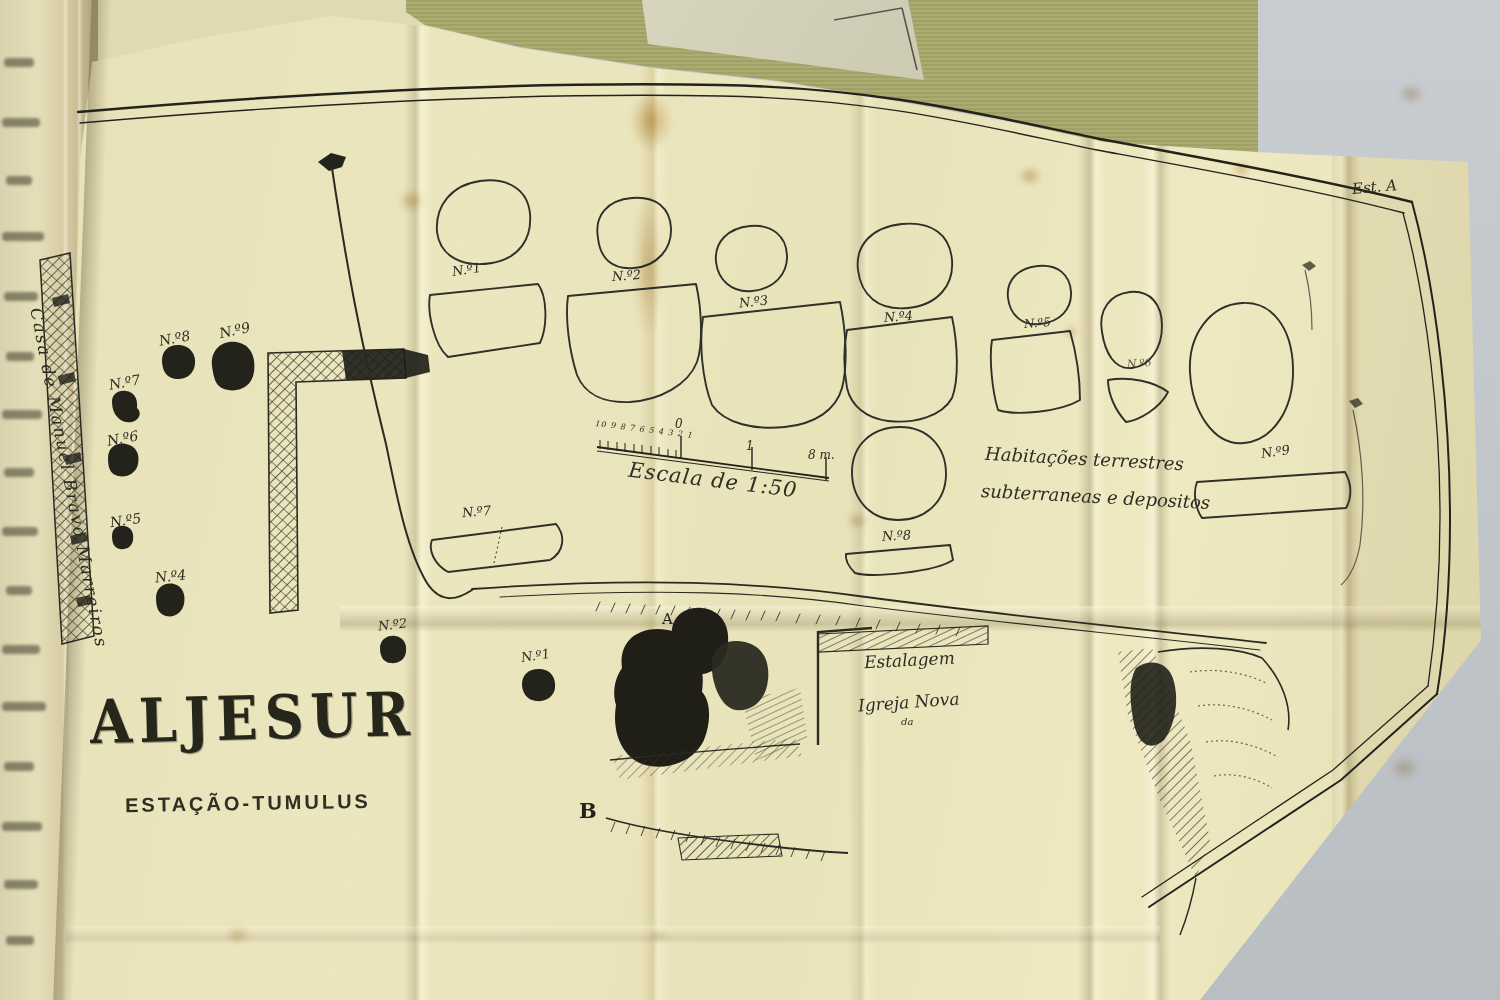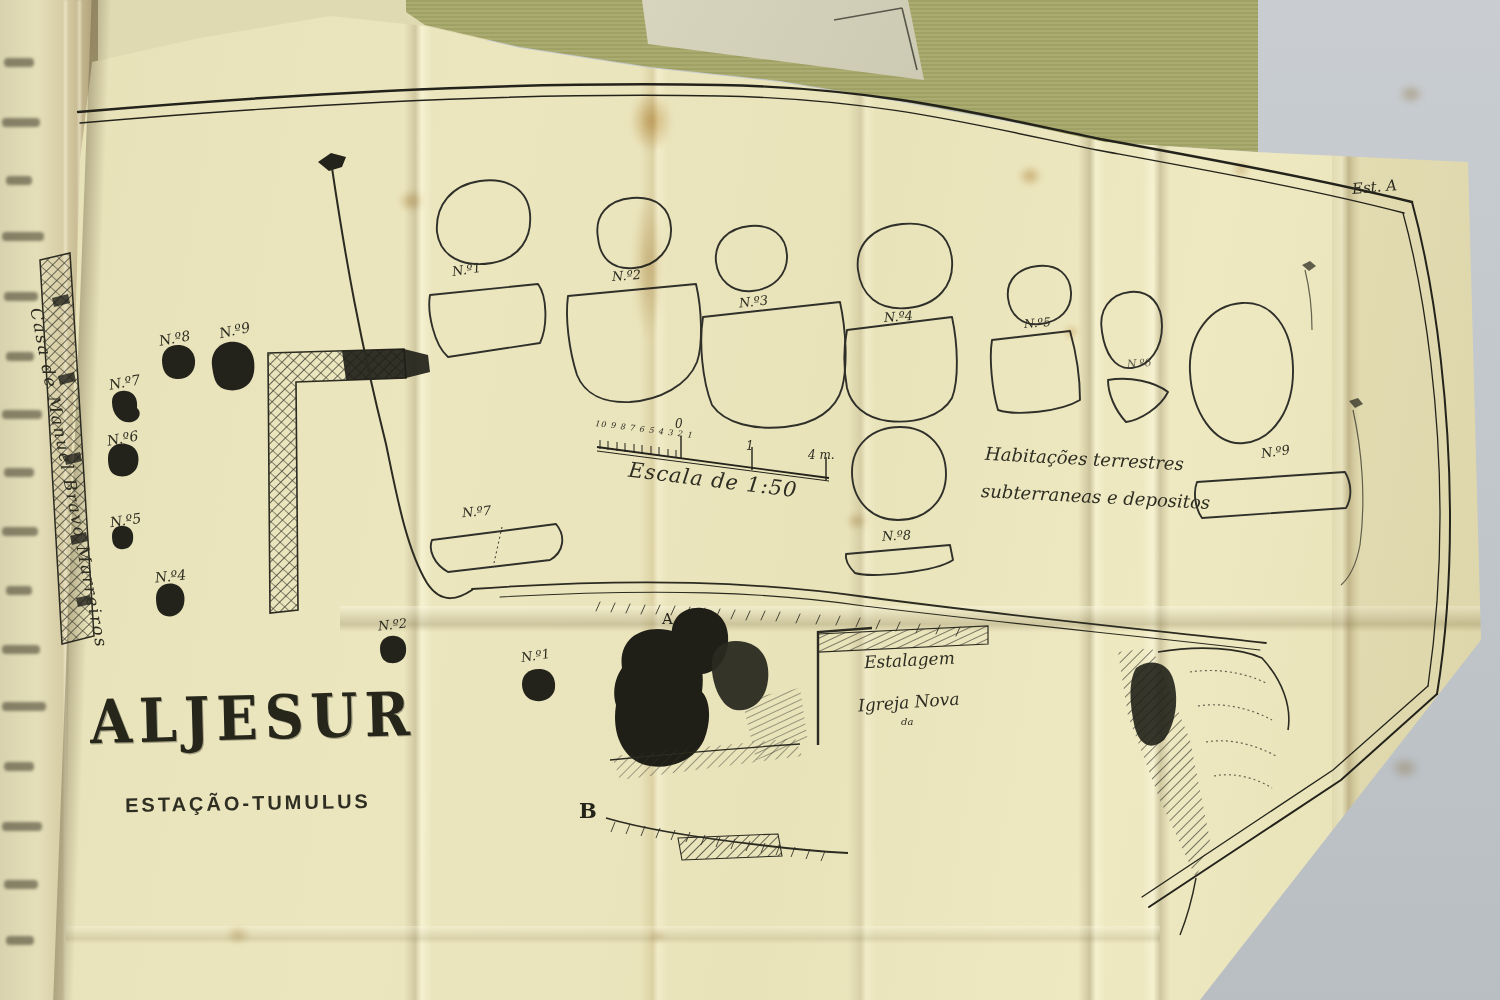--- a/index.html
+++ b/index.html
@@ -257,21 +257,21 @@
 
   <div class="lbl" style="left:521px;top:648px;transform:rotate(-8deg)">N.º1</div>
   <div class="lbl" style="left:378px;top:617px;transform:rotate(-6deg)">N.º2</div>
 
   <div class="secA" style="left:662px;top:610px">A</div>
   <div class="secB" style="left:579px;top:798px">B</div>
 
   <div class="script tiny" style="left:595px;top:425px;transform:rotate(7deg)">10 9 8 7 6 5 4 3 2 1</div>
   <div class="script" style="left:675px;top:417px;font-size:12px">0</div>
   <div class="script" style="left:746px;top:439px;font-size:12px">1</div>
-  <div class="script" style="left:808px;top:448px;font-size:12px">4 m.</div>
+  <div class="script" style="left:808px;top:448px;font-size:12px">8 m.</div>
   <div class="script" style="left:628px;top:468px;font-size:21px;letter-spacing:1px;transform:rotate(7deg)">Escala de 1:50</div>
 
   <div class="script" style="left:985px;top:448px;font-size:18px;transform:rotate(3deg)">Habitações terrestres</div>
   <div class="script" style="left:981px;top:486px;font-size:18px;transform:rotate(3deg)">subterraneas e depositos</div>
 
   <div class="script" style="left:864px;top:650px;font-size:17px;transform:rotate(-3deg)">Estalagem</div>
   <div class="script" style="left:901px;top:716px;font-size:10px">da</div>
   <div class="script" style="left:858px;top:692px;font-size:17px;transform:rotate(-4deg)">Igreja Nova</div>
 
   <div id="title">ALJESUR</div>

